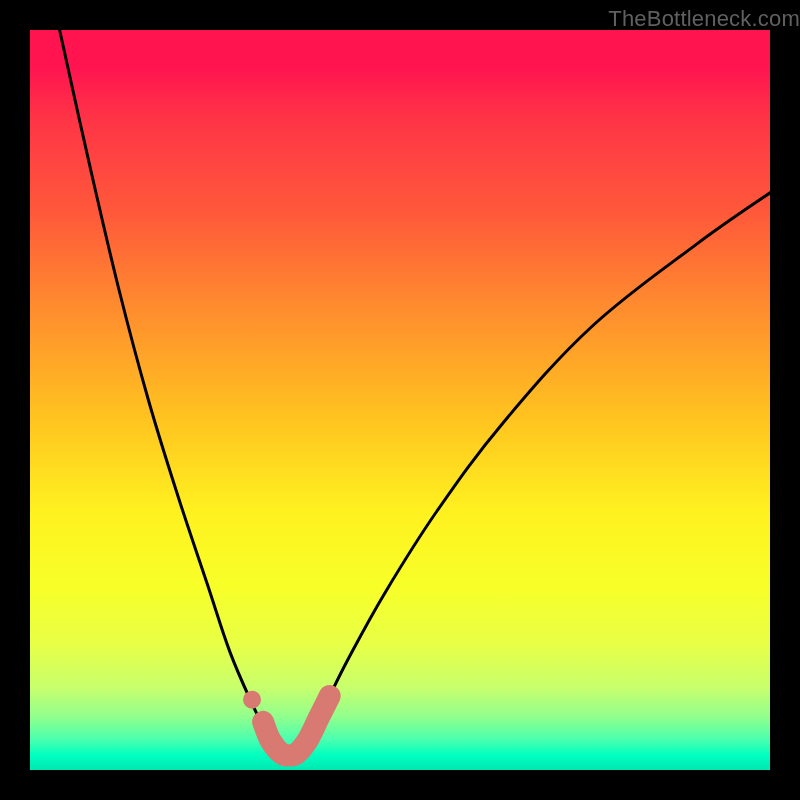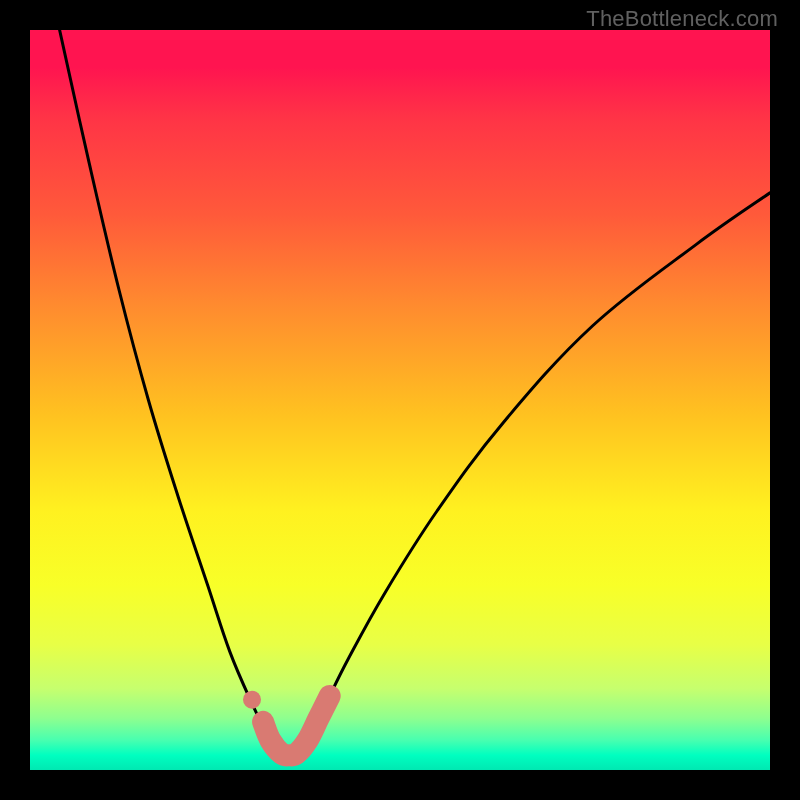--- a/index.html
+++ b/index.html
@@ -46,21 +46,21 @@
   .plot-svg {
     position: absolute;
     left: 0;
     top: 0;
     width: 100%;
     height: 100%;
   }
   .watermark {
     position: absolute;
     top: 6px;
-    right: 22px;
+    right: 0;
     color: #606060;
     font-size: 22px;
     letter-spacing: 0.2px;
     font-weight: 400;
   }
 </style>
 </head>
 <body>
 
 <div class="frame">

